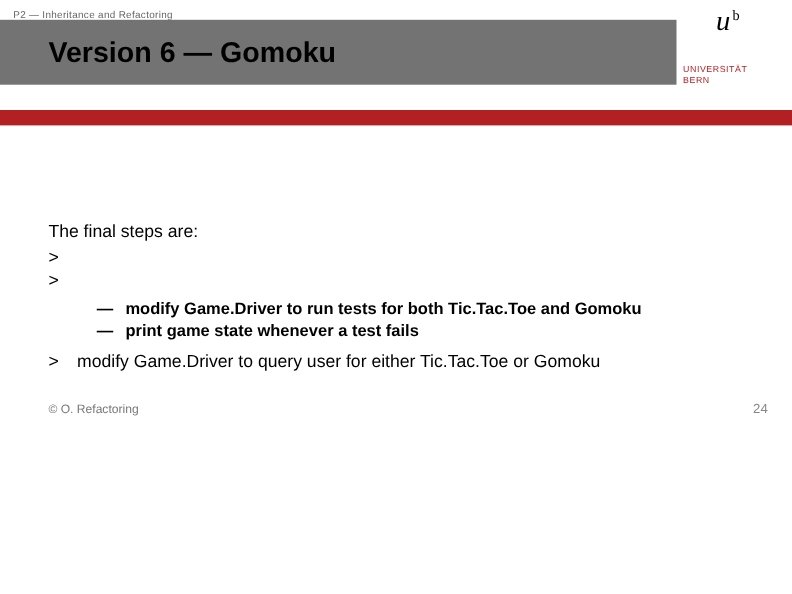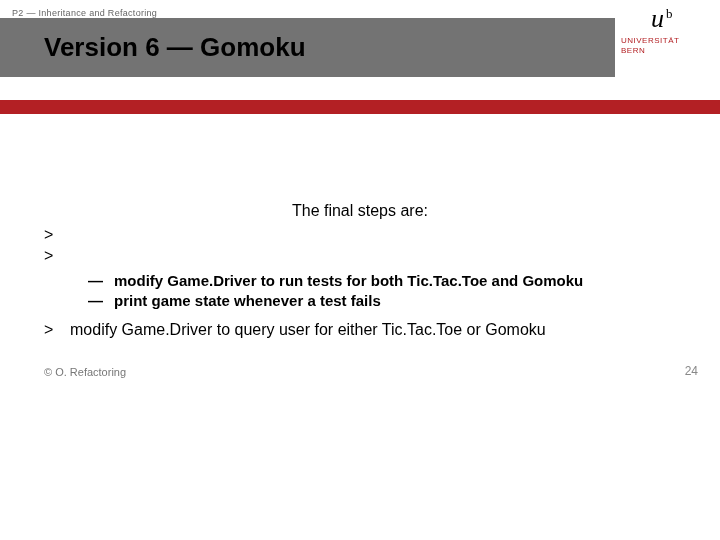--- a/index.html
+++ b/index.html
@@ -82,34 +82,34 @@
     font-size: 13px;
     color: #000;
     line-height: 1;
     padding-bottom: 12px;
   }
   .logo-text {
     font-size: 8px;
     letter-spacing: 0.5px;
     color: #b32024;
     line-height: 1.2;
+    margin-top: 22px;
   }
   .content {
     position: absolute;
     top: 200px;
     left: 44px;
     right: 44px;
     font-size: 16px;
     color: #000;
     line-height: 1.35;
   }
   .lead {
     font-weight: normal;
     margin-bottom: 2px;
-    text-align: center;
   }
   .lvl1 {
     display: flex;
     margin-left: 0;
     padding-left: 0;
   }
   .lvl1 .marker {
     width: 26px;
     flex: none;
     color: #000;

